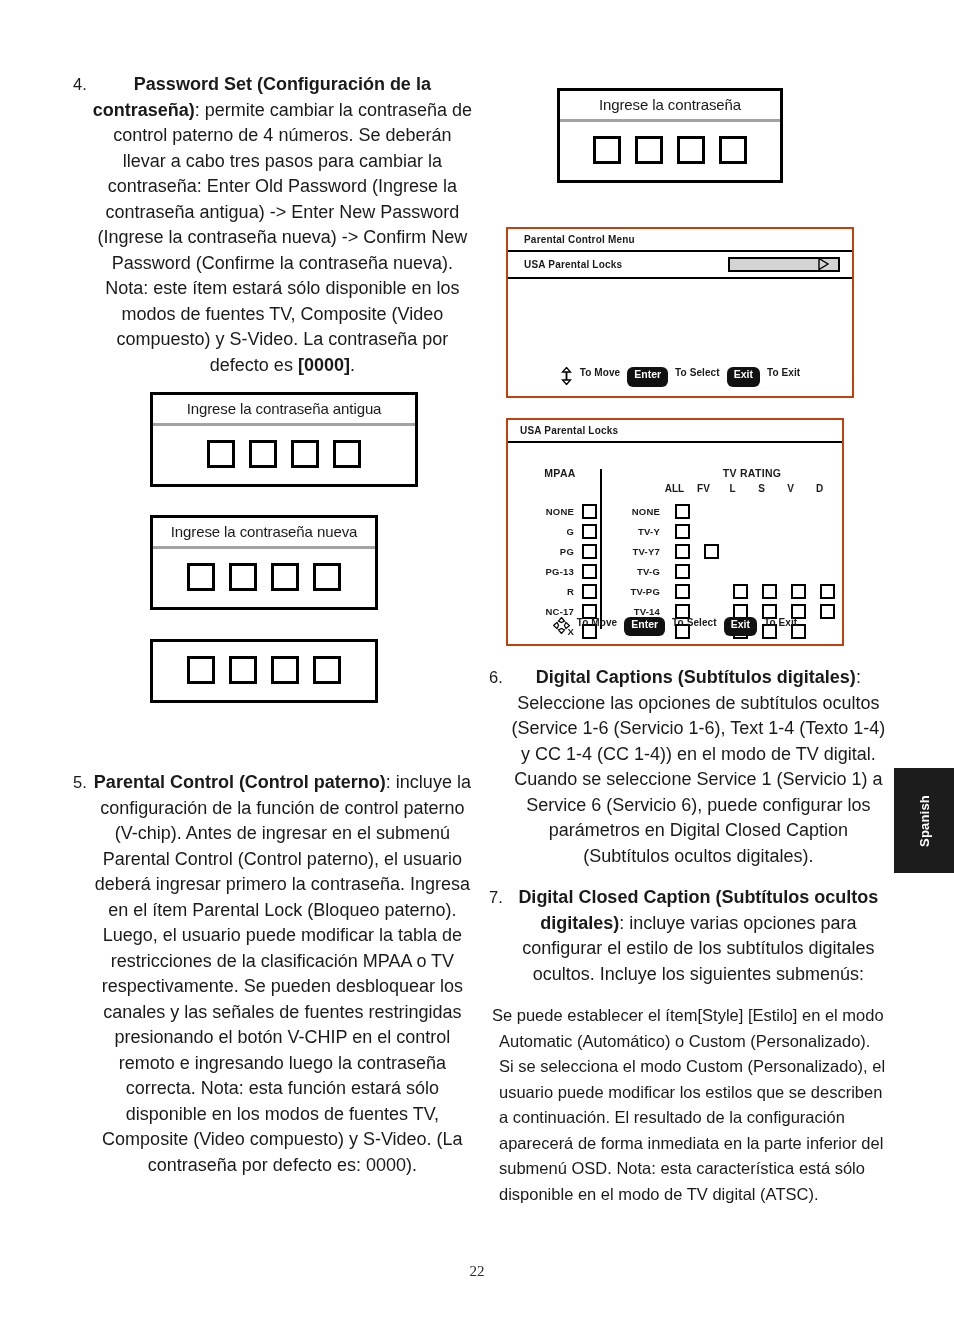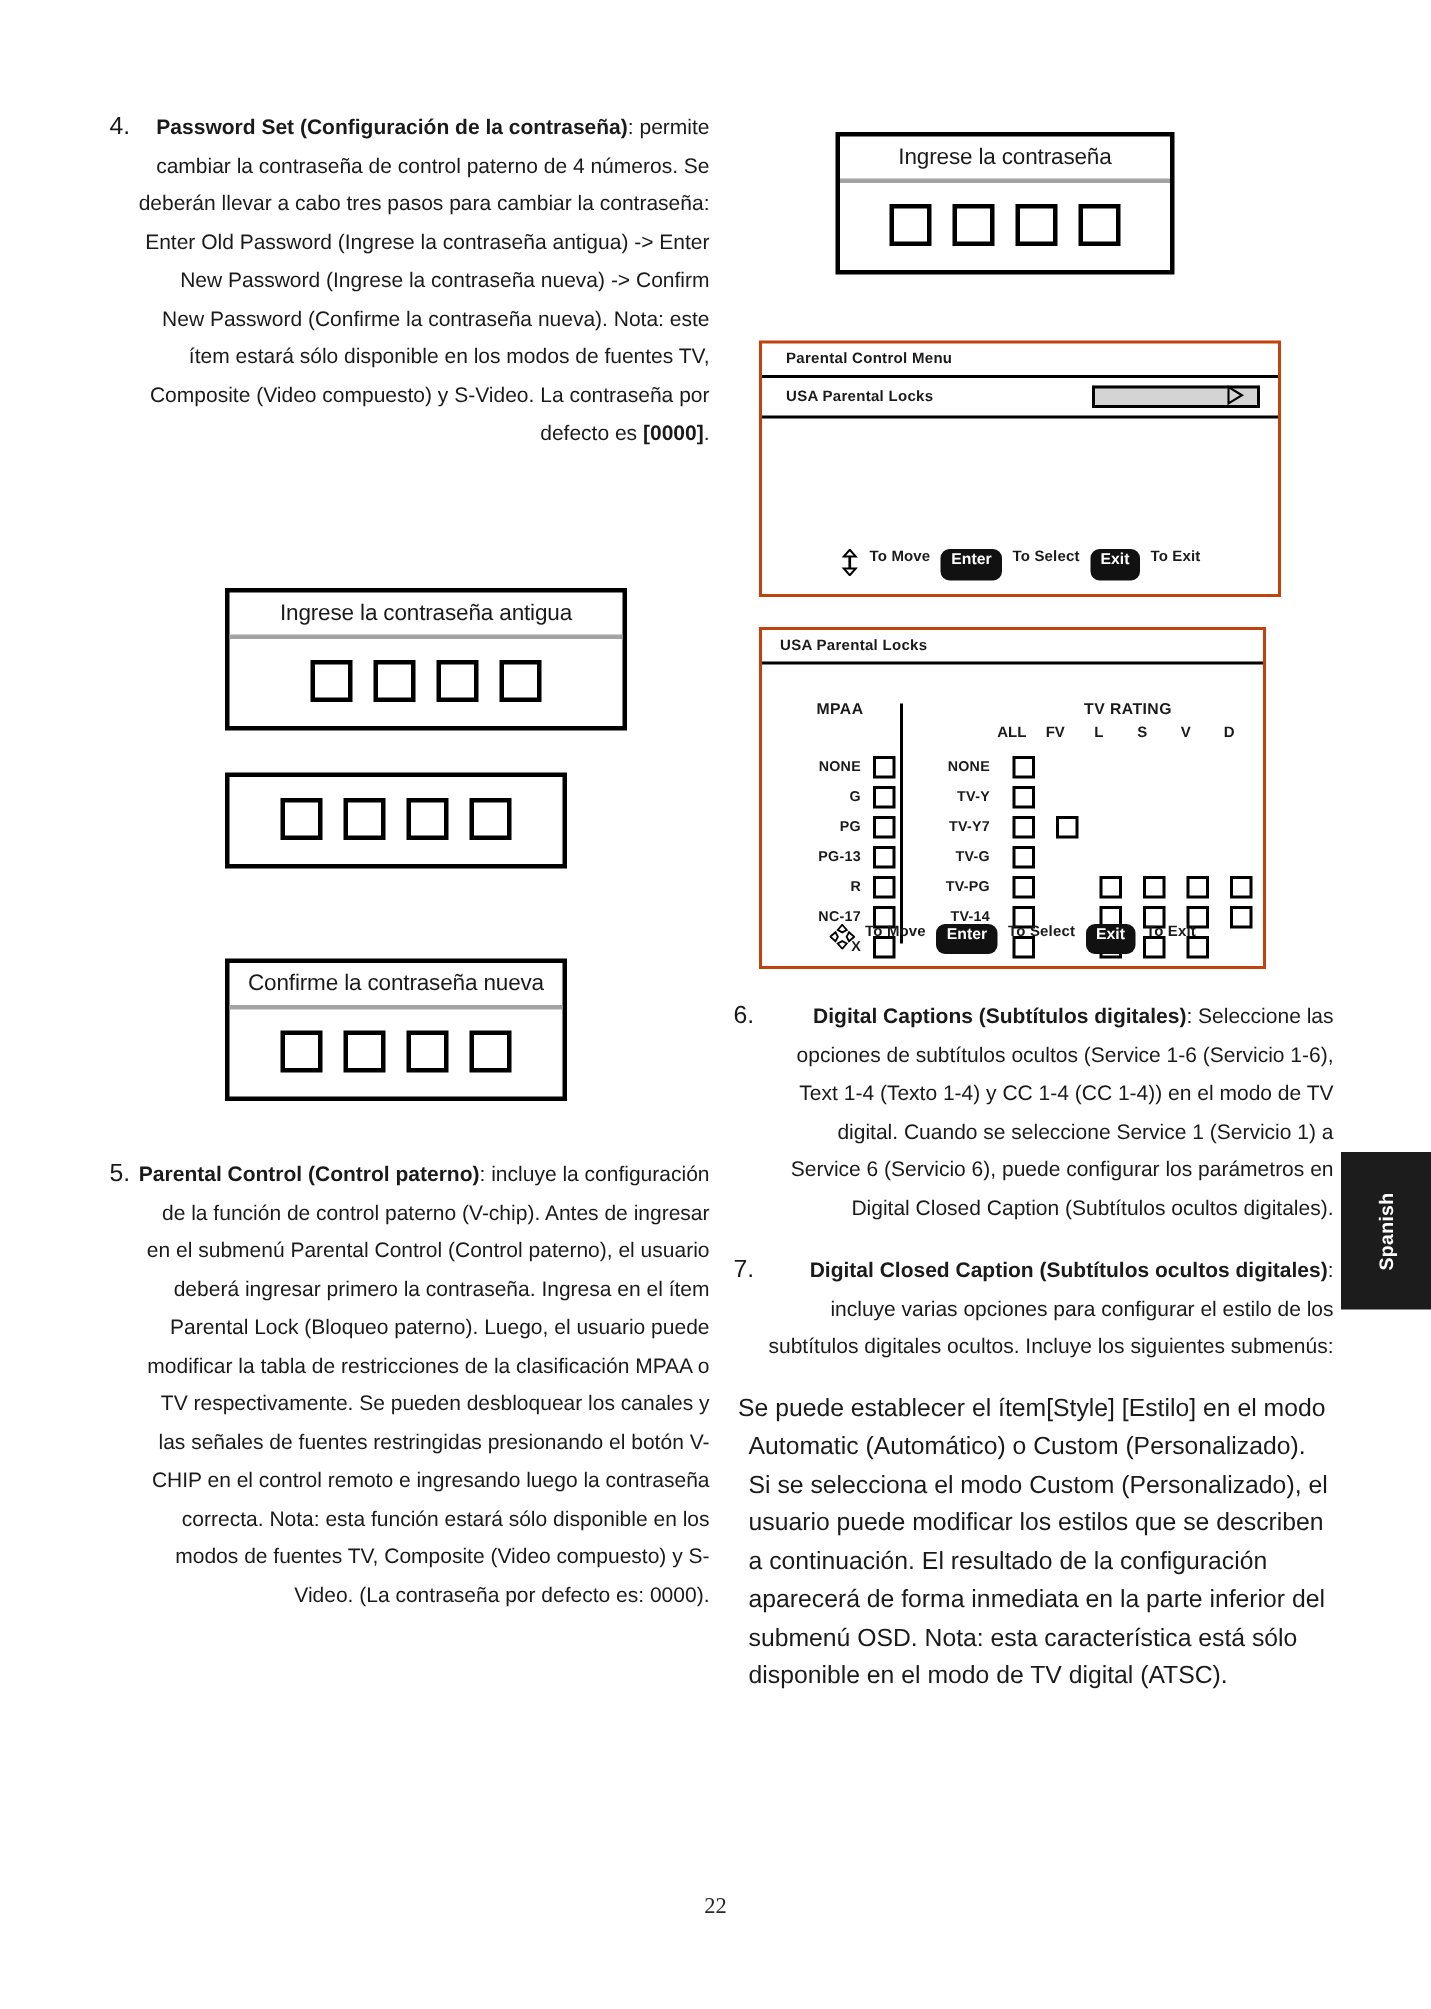--- a/index.html
+++ b/index.html
@@ -28,23 +28,23 @@
   }
   .item-num {
     flex: 0 0 auto;
     font-size: 16.5px;
     line-height: 25.5px;
     padding-right: 5px;
     font-weight: normal;
   }
   .item-body {
     flex: 1 1 auto;
-    font-size: 14px;
+    font-size: 18px;
     line-height: 25.5px;
-    text-align: right;
+    text-align: center;
   }
   .item-body b { font-weight: bold; }
 
   .para-plain {
     font-size: 16.5px;
     line-height: 25.5px;
     margin: 0 0 10px 0;
     padding-left: 10px;
     text-indent: -7px;
   }
@@ -270,30 +270,30 @@
   <div class="pw-title">Ingrese la contraseña antigua</div>
   <div class="pw-slots">
     <div class="pw-slot"></div>
     <div class="pw-slot"></div>
     <div class="pw-slot"></div>
     <div class="pw-slot"></div>
   </div>
 </div>
 
 <div class="pw-box" style="left:150px; top:515px; width:228px;">
+  <div class="pw-title">Ingrese la contraseña nueva</div>
   <div class="pw-slots">
     <div class="pw-slot"></div>
     <div class="pw-slot"></div>
     <div class="pw-slot"></div>
     <div class="pw-slot"></div>
   </div>
 </div>
 
 <div class="pw-box" style="left:150px; top:639px; width:228px;">
-  <div class="pw-title">Confirme la contraseña nueva</div>
   <div class="pw-slots">
     <div class="pw-slot"></div>
     <div class="pw-slot"></div>
     <div class="pw-slot"></div>
     <div class="pw-slot"></div>
   </div>
 </div>
 
 <div class="col" style="left:73px; top:770px; width:400px;">
   <div class="item">

